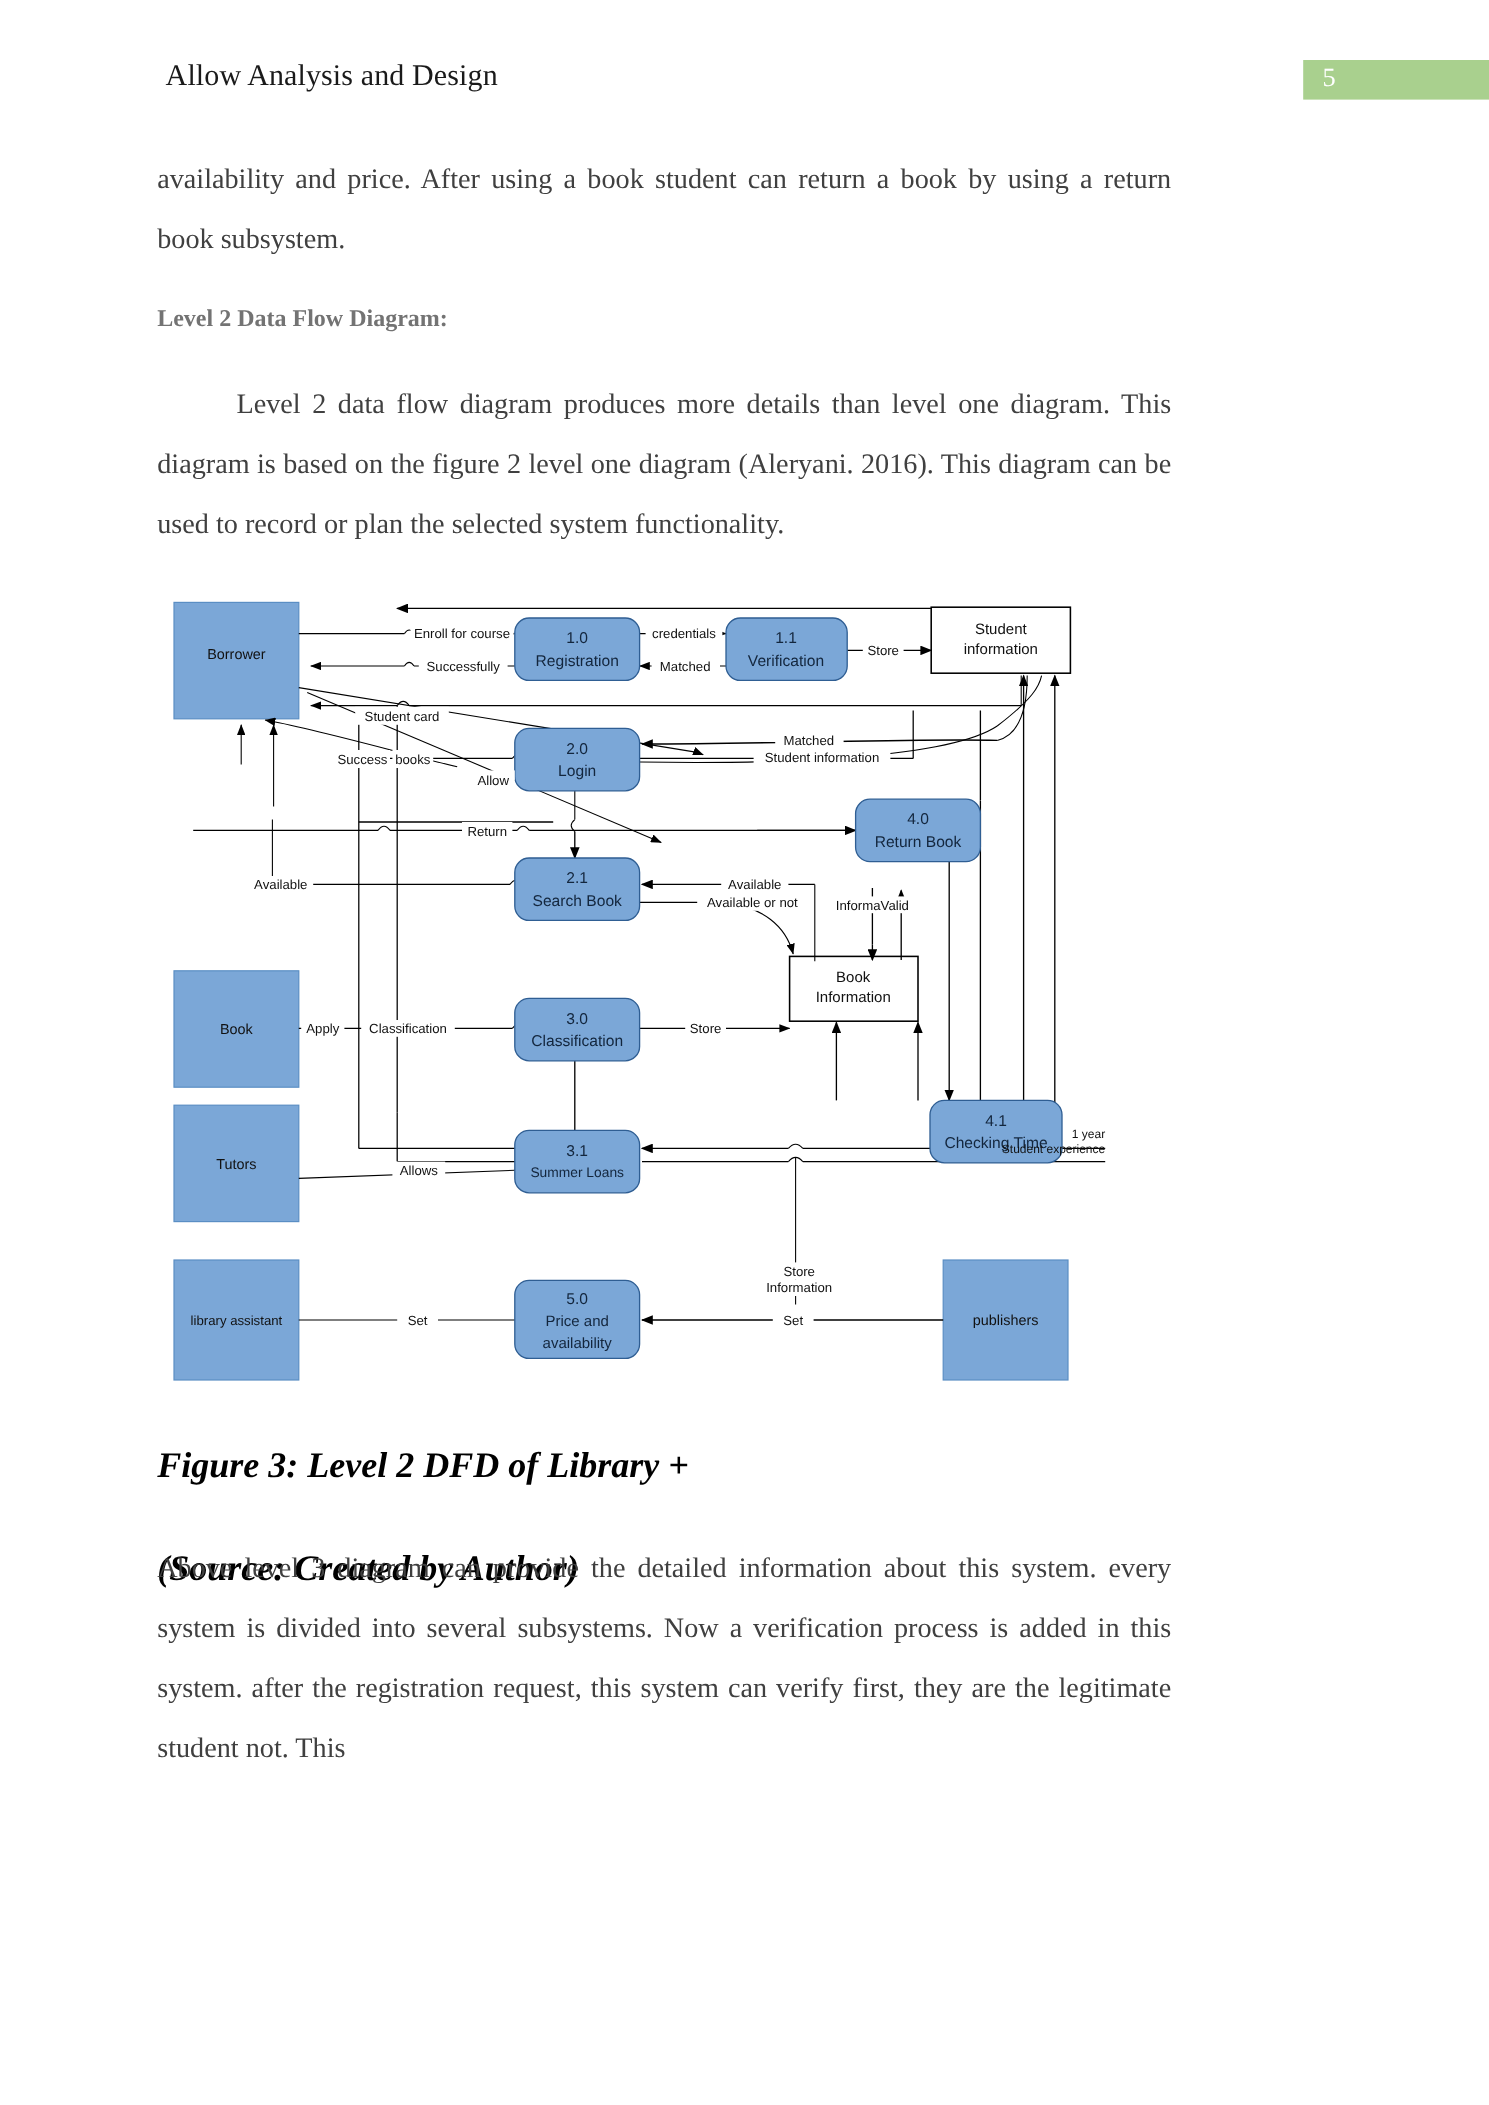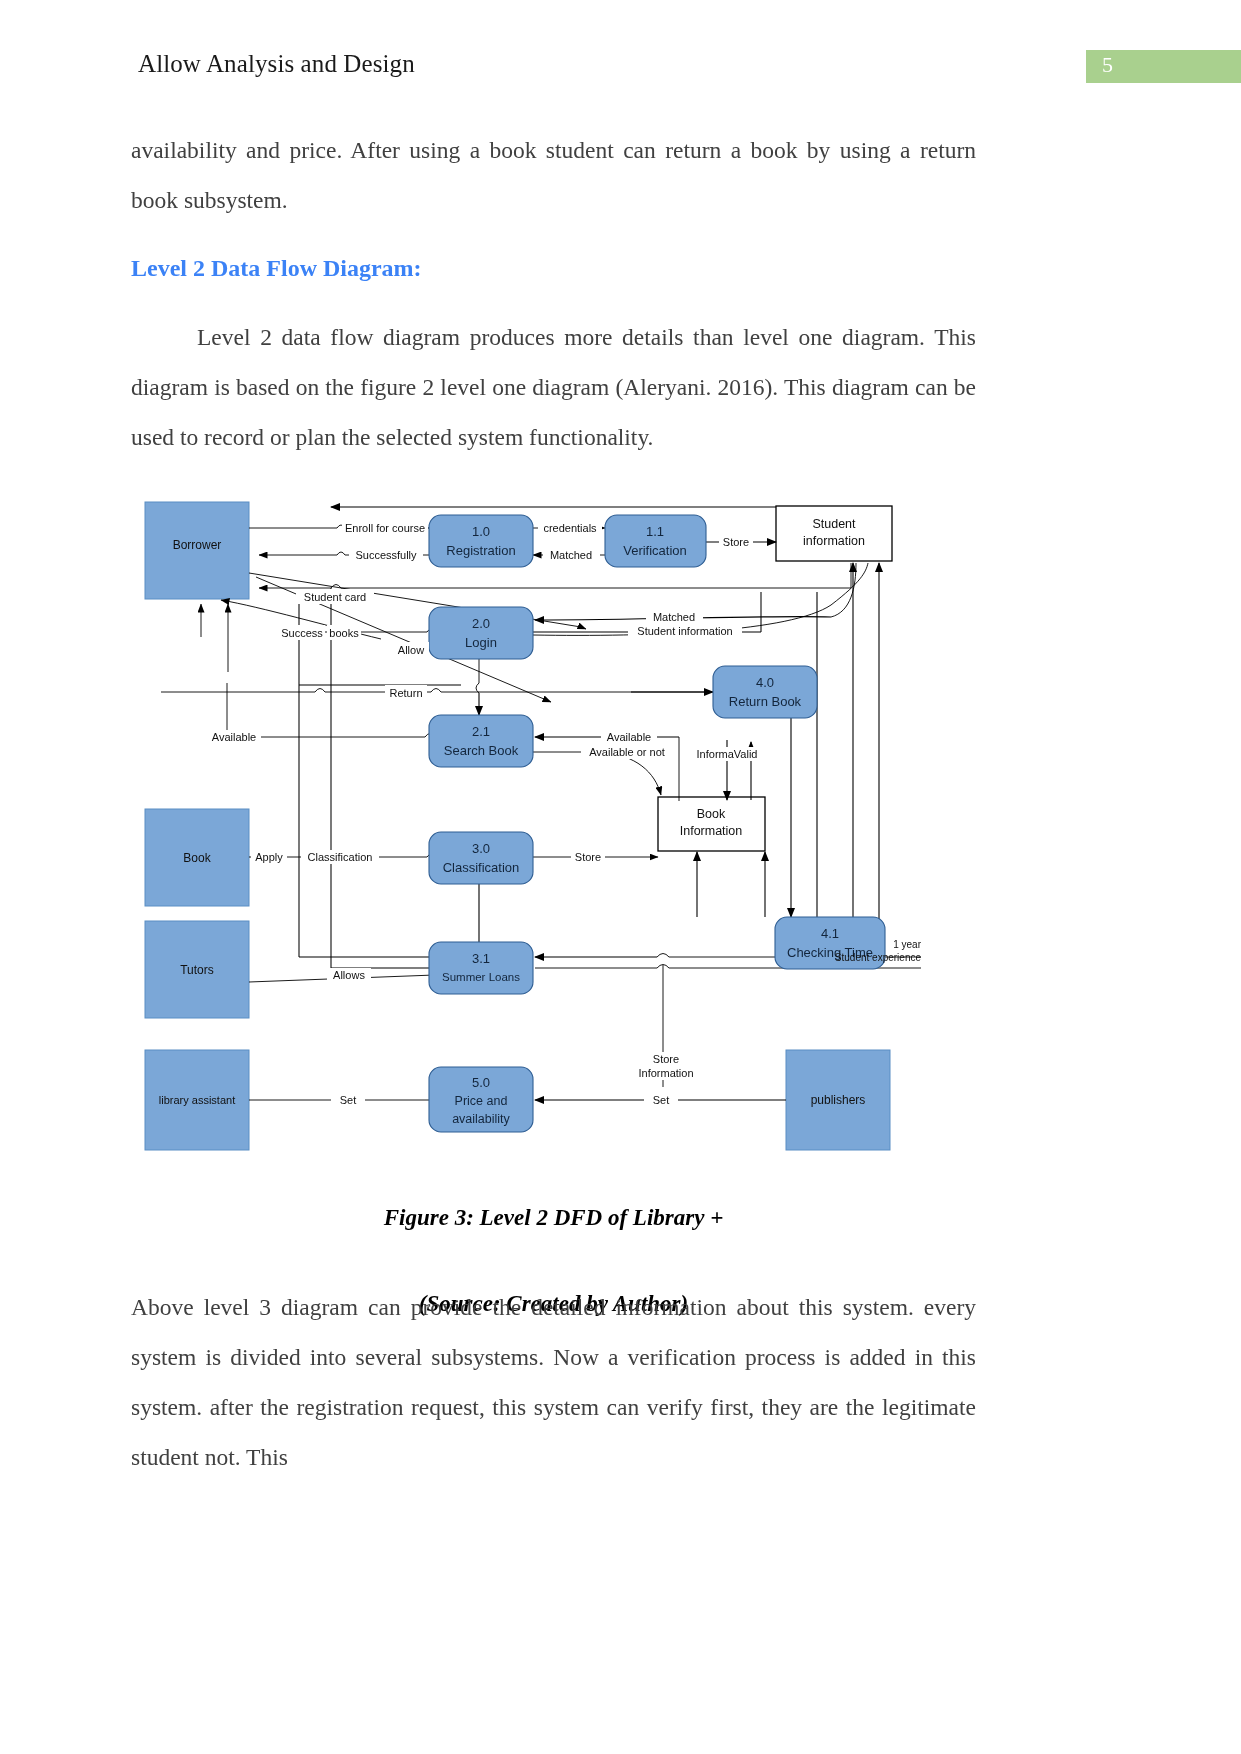--- a/index.html
+++ b/index.html
@@ -36,36 +36,36 @@
     position:absolute;
     left:131px; width:845px;
     font-size:23.5px; line-height:50px;
     color:#404040;
     text-align:justify;
     text-justify:inter-word;
   }
   .para.first-indent { text-indent:66px;font-family:Liberation Serif, serif; }
   .heading {
     position:absolute; left:131px;
-    font-size:24px; font-weight:bold; color:#3b82f6;
+    font-size:20px; font-weight:bold; color:#737373;
   }
 
   
   .diagram {
     position:absolute;
     left:131px; top:487px;
     width:845px; height:680px;
   }
   .diagram svg { display:block; }
 
   
   .caption {
     position:absolute; left:131px; width:845px;
-    text-align:center; font-weight:bold; font-style:italic;
-    font-size:23px; color:#000;
+    text-align:left; font-weight:bold; font-style:italic;
+    font-size:30px; color:#000;
   }
 </style>
 </head>
 <body>
 
 <div class="page">
 
   <div class="header">
     <div class="header-title">Allow Analysis and Design</div>
     <div class="page-number-box"></div>

